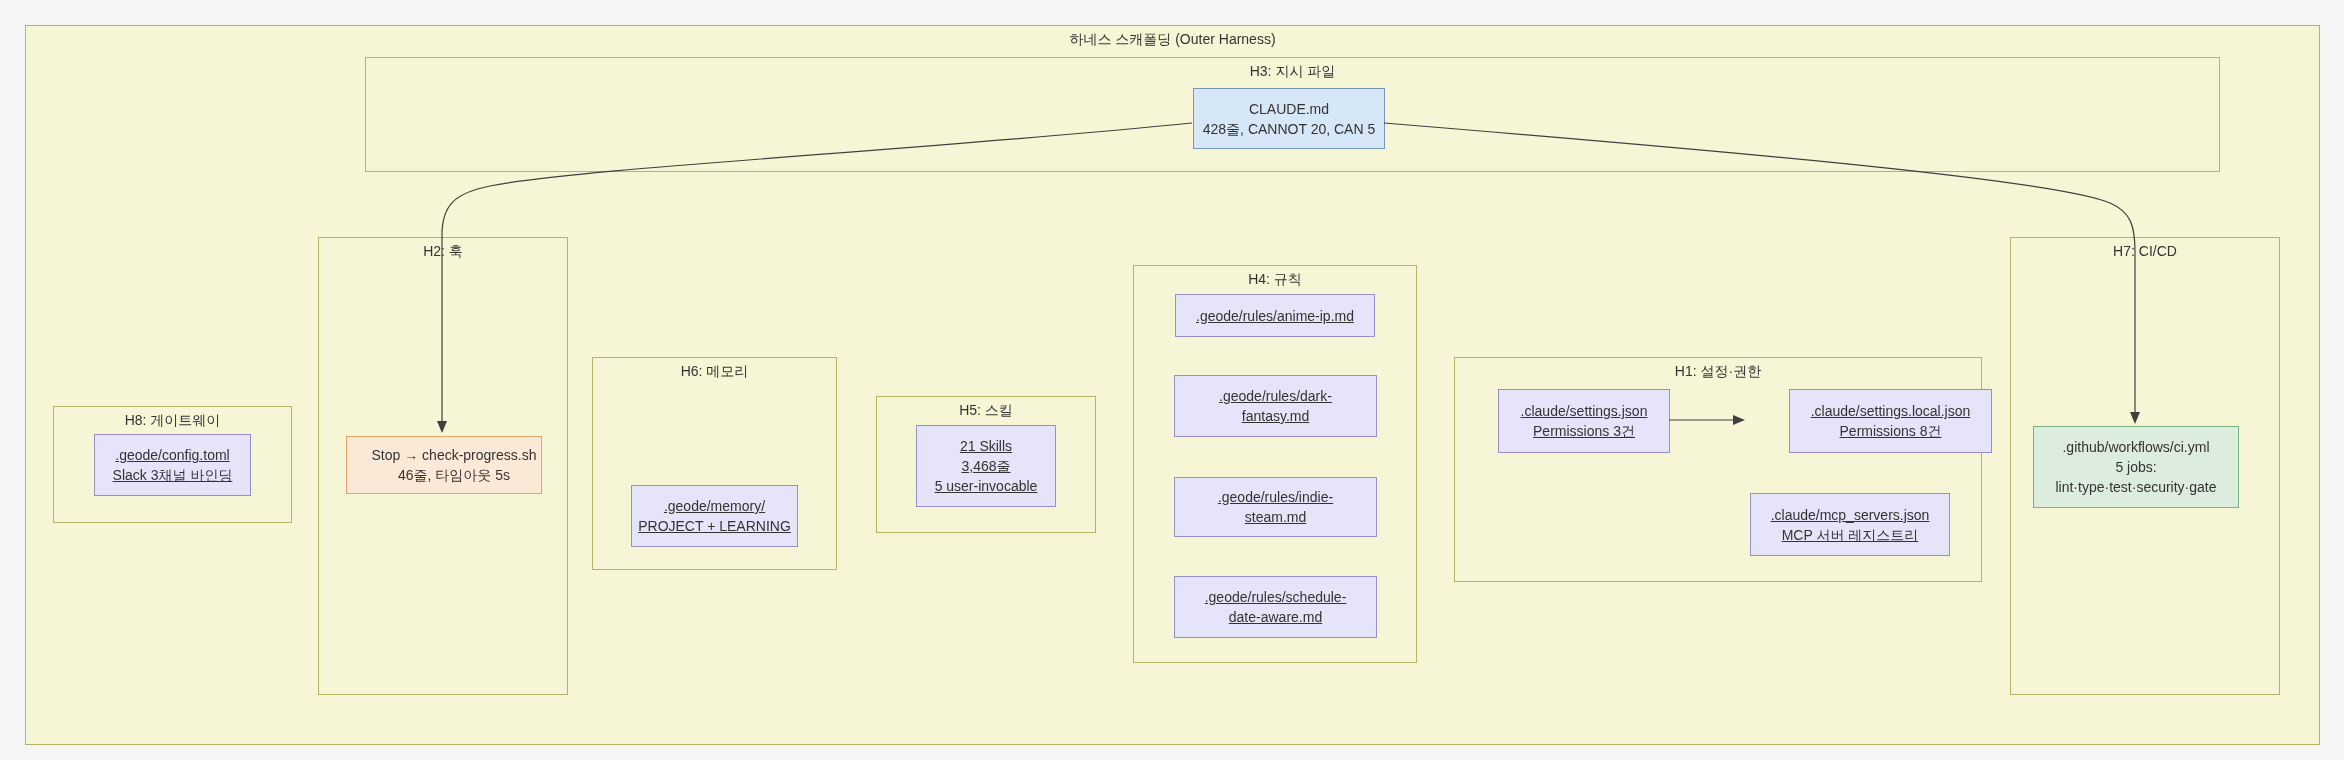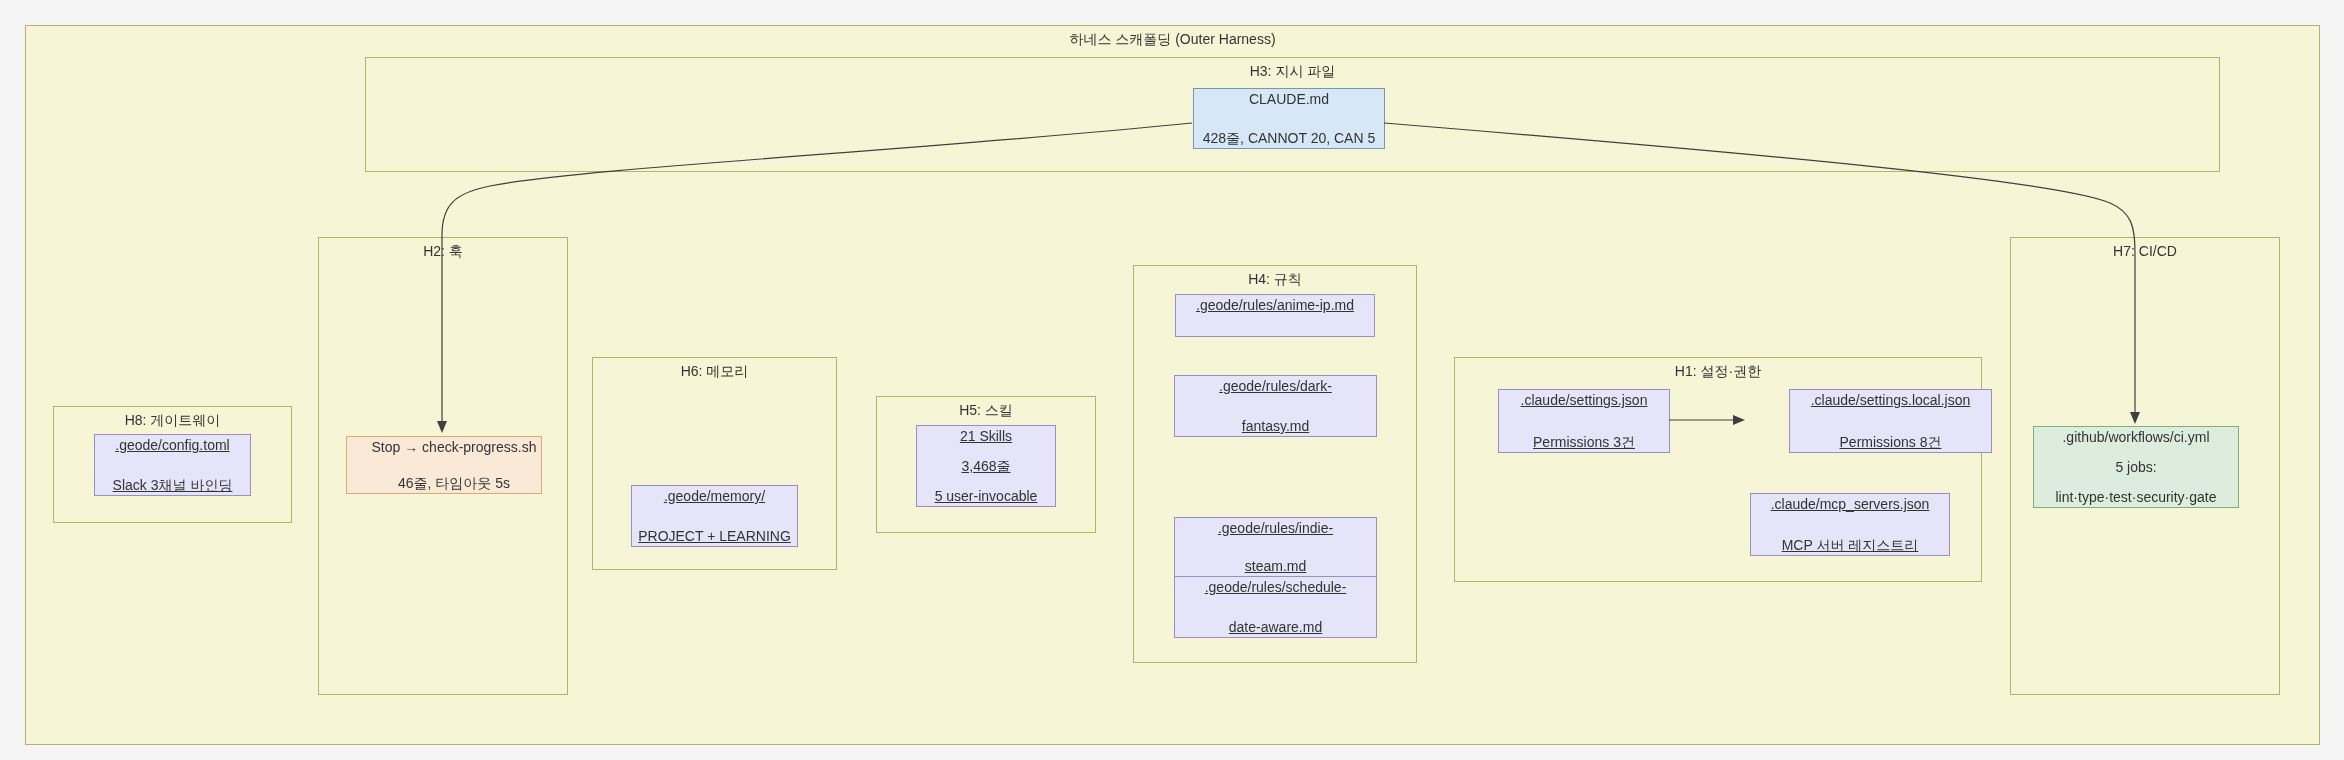--- a/index.html
+++ b/index.html
@@ -10,21 +10,21 @@
     --node-green-fill:#ddeddd; --node-green-border:#7fae7f;
     --edge:#3f3f3f; --text:#333333;
   }
   *{box-sizing:border-box;margin:0;padding:0;}
   html,body{background:var(--background);}
   body{font-family:"Liberation Sans","DejaVu Sans",sans-serif;color:var(--text);}
   #canvas{position:relative;width:2344px;height:760px;background:var(--background);overflow:hidden;}
   .cluster{position:absolute;background:var(--cluster-fill);border:1px solid var(--cluster-border);}
   .cluster-label{position:absolute;top:5px;left:0;width:100%;text-align:center;
     font-size:14px;line-height:16px;color:var(--text);white-space:nowrap;}
-  .node{position:absolute;display:flex;flex-direction:column;justify-content:space-between;align-items:center;
+  .node{position:absolute;display:flex;flex-direction:column;justify-content:center;align-items:center;
     font-size:14px;line-height:20px;text-align:center;border:1px solid;}
   .node span{display:block;white-space:nowrap;}
   .lavender{background:var(--node-lavender-fill);border-color:var(--node-lavender-border);text-decoration:underline;}
   .blue{background:var(--node-blue-fill);border-color:var(--node-blue-border);}
   .orange{background:var(--node-orange-fill);border-color:var(--node-orange-border);padding-left:20px;}
   .green{background:var(--node-green-fill);border-color:var(--node-green-border);}
   #edge-layer{position:absolute;left:0;top:0;width:2344px;height:760px;pointer-events:none;}
   #edge-layer path{fill:none;stroke:var(--edge);stroke-width:1.2px;}
   #edge-layer polygon{fill:var(--edge);stroke:none;}
 </style>
@@ -80,21 +80,21 @@
 
   <div class="cluster" style="left:1133px;top:265px;width:284px;height:398px;">
     <div class="cluster-label">H4: 규칙</div>
     <div class="node lavender" style="left:41px;top:28px;width:200px;height:43px;">
       <span>.geode/rules/anime-ip.md</span>
     </div>
     <div class="node lavender" style="left:40px;top:109px;width:203px;height:62px;">
       <span>.geode/rules/dark-</span>
       <span>fantasy.md</span>
     </div>
-    <div class="node lavender" style="left:40px;top:211px;width:203px;height:60px;margin-top:40px;">
+    <div class="node lavender" style="left:40px;top:211px;width:203px;height:60px;">
       <span>.geode/rules/indie-</span>
       <span>steam.md</span>
     </div>
     <div class="node lavender" style="left:40px;top:310px;width:203px;height:62px;">
       <span>.geode/rules/schedule-</span>
       <span>date-aware.md</span>
     </div>
   </div>
 
   <div class="cluster" style="left:1454px;top:357px;width:528px;height:225px;">

